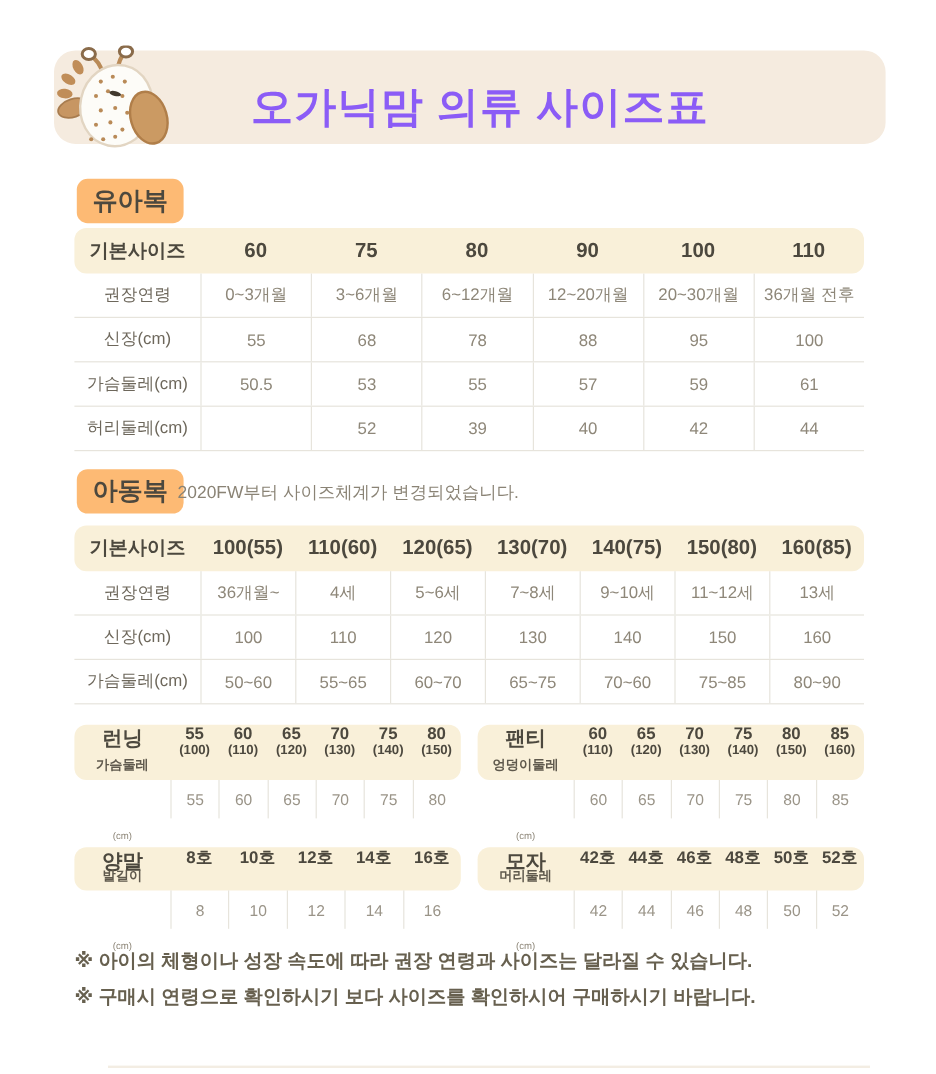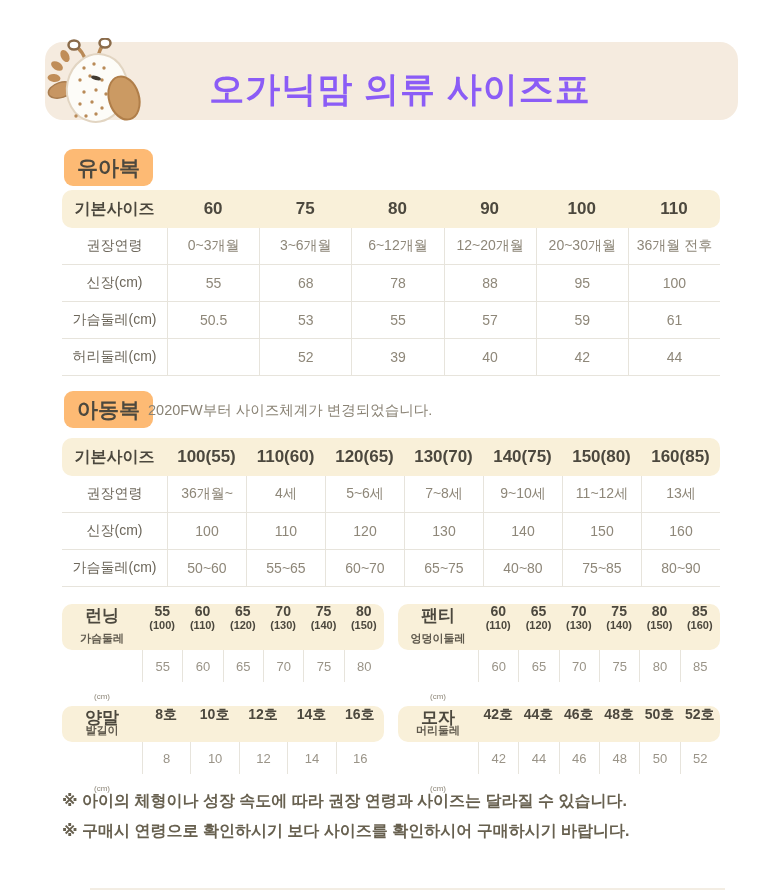--- a/index.html
+++ b/index.html
@@ -185,21 +185,21 @@
       <div class="rc">140</div>
       <div class="rc">150</div>
       <div class="rc">160</div>
     </div>
     <div class="bt-row">
       <div class="rl">가슴둘레(cm)</div>
       <div class="rc">50~60</div>
       <div class="rc">55~65</div>
       <div class="rc">60~70</div>
       <div class="rc">65~75</div>
-      <div class="rc">40~80</div>
+      <div class="rc">70~60</div>
       <div class="rc">75~85</div>
       <div class="rc">80~90</div>
     </div>
   </div>
 
   <div class="stable st-running">
     <div class="st-head two">
       <div class="hl">런닝</div>
       <div class="hc">
         <span class="sz">55</span>

